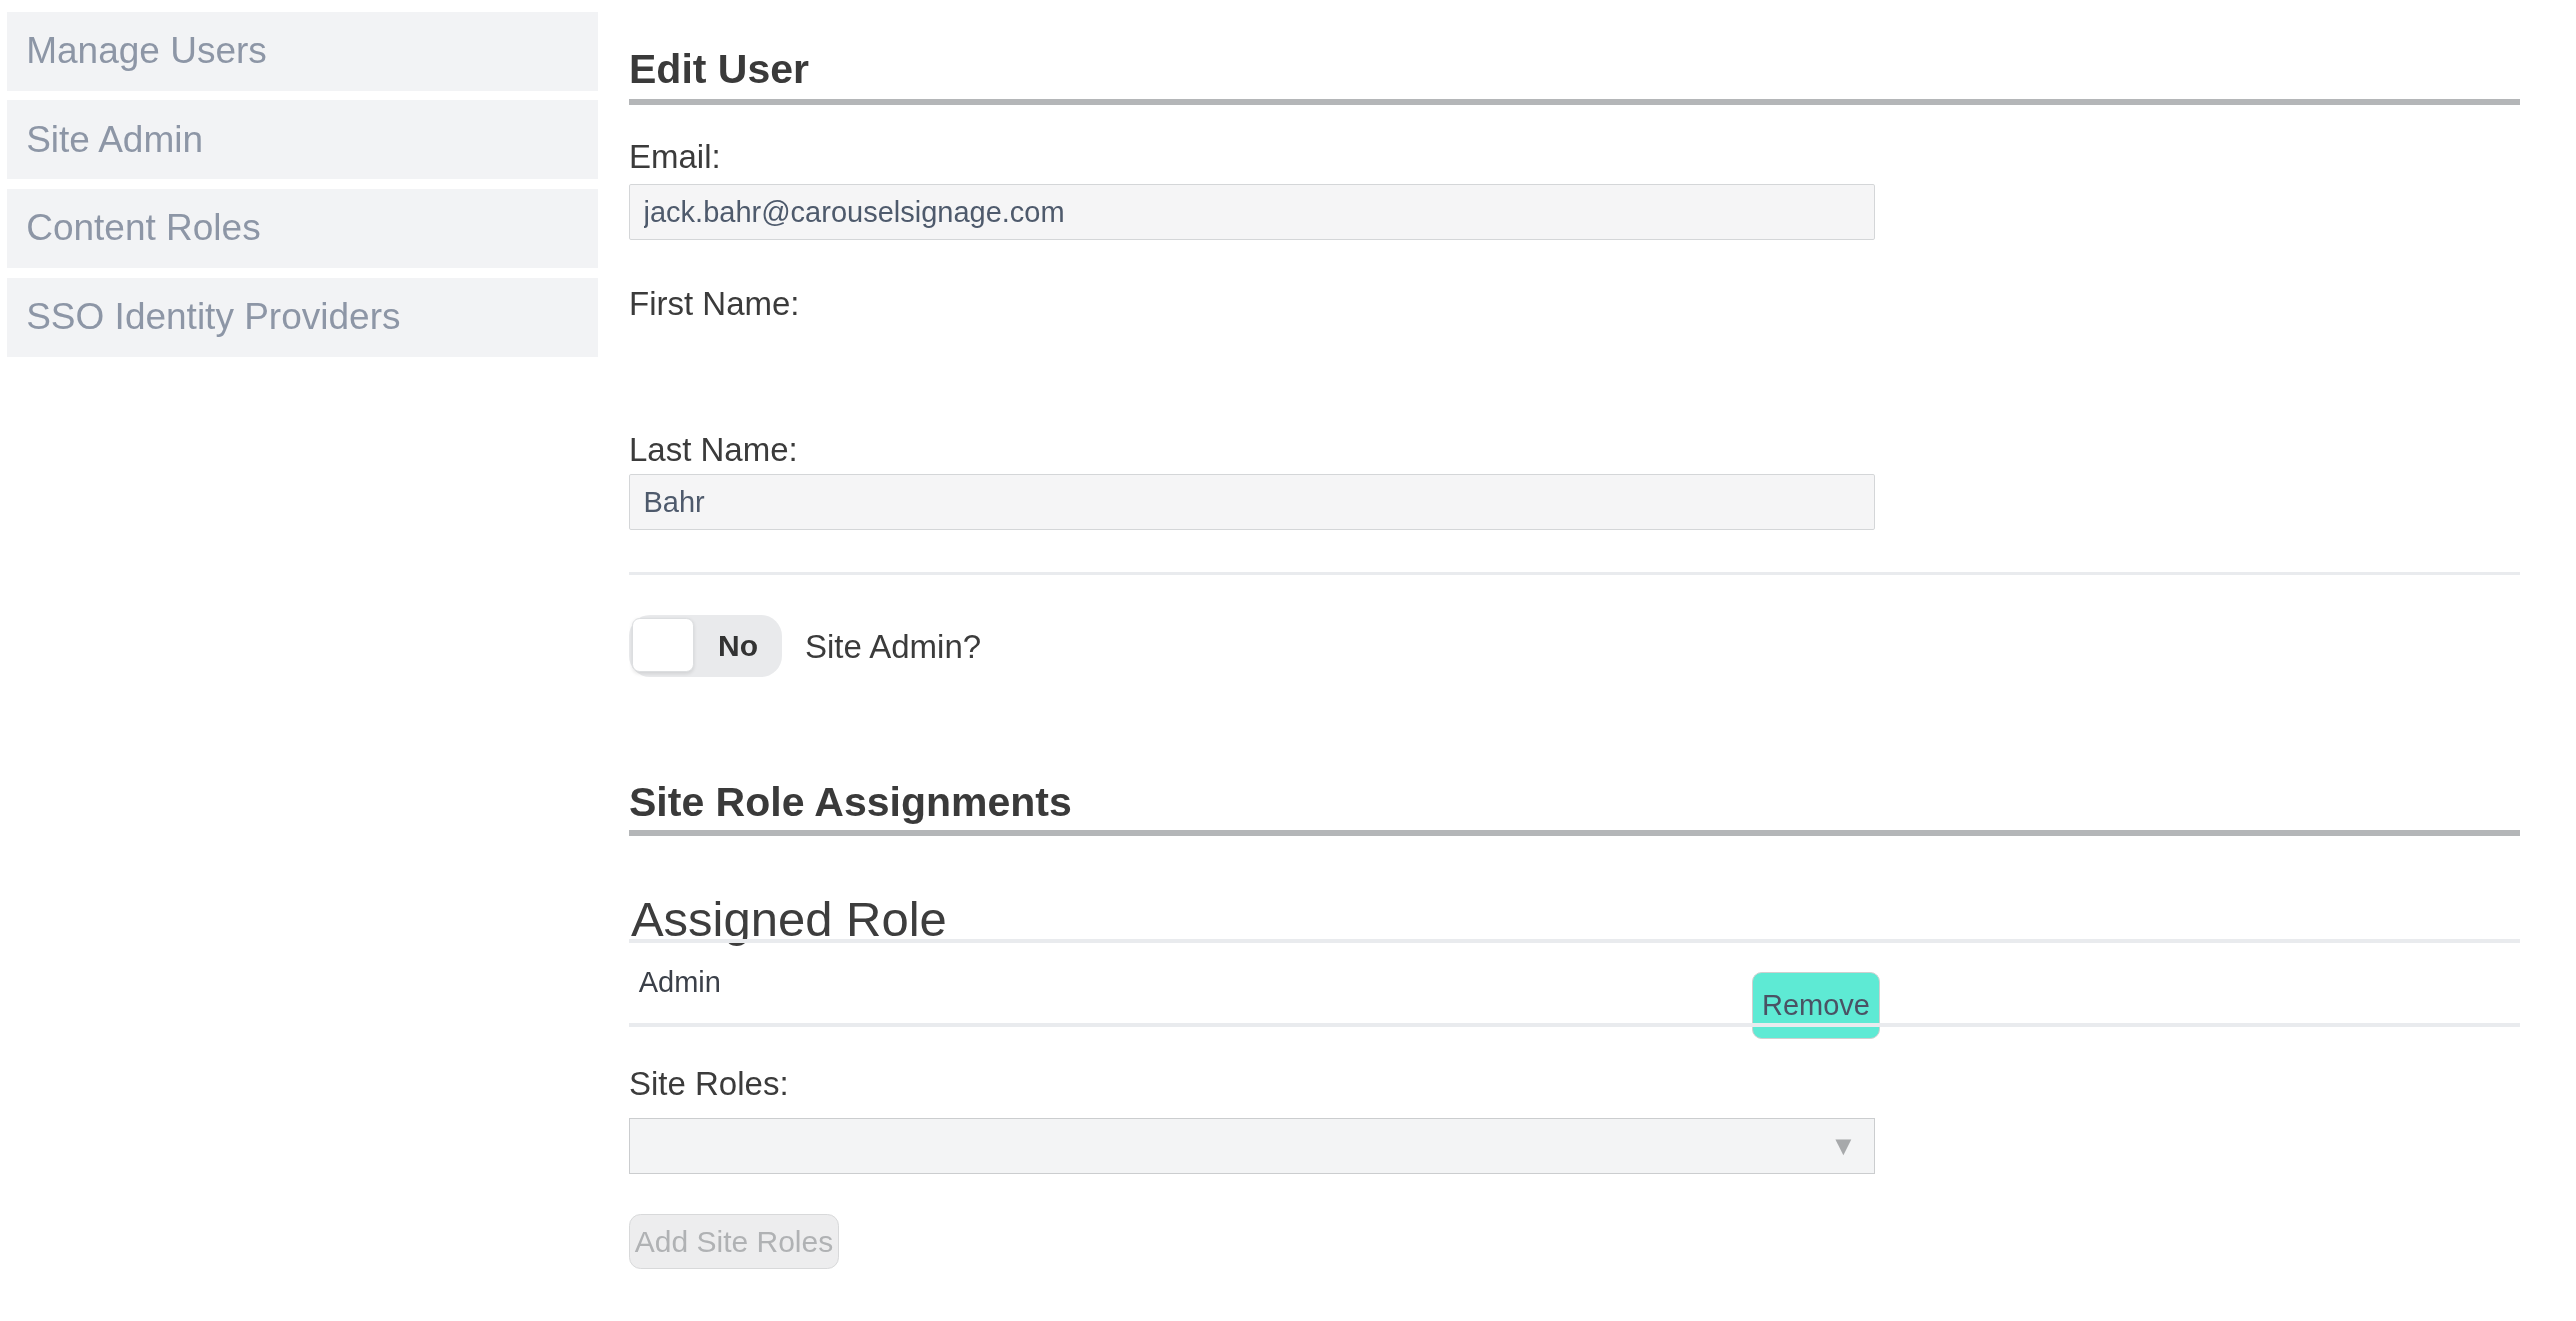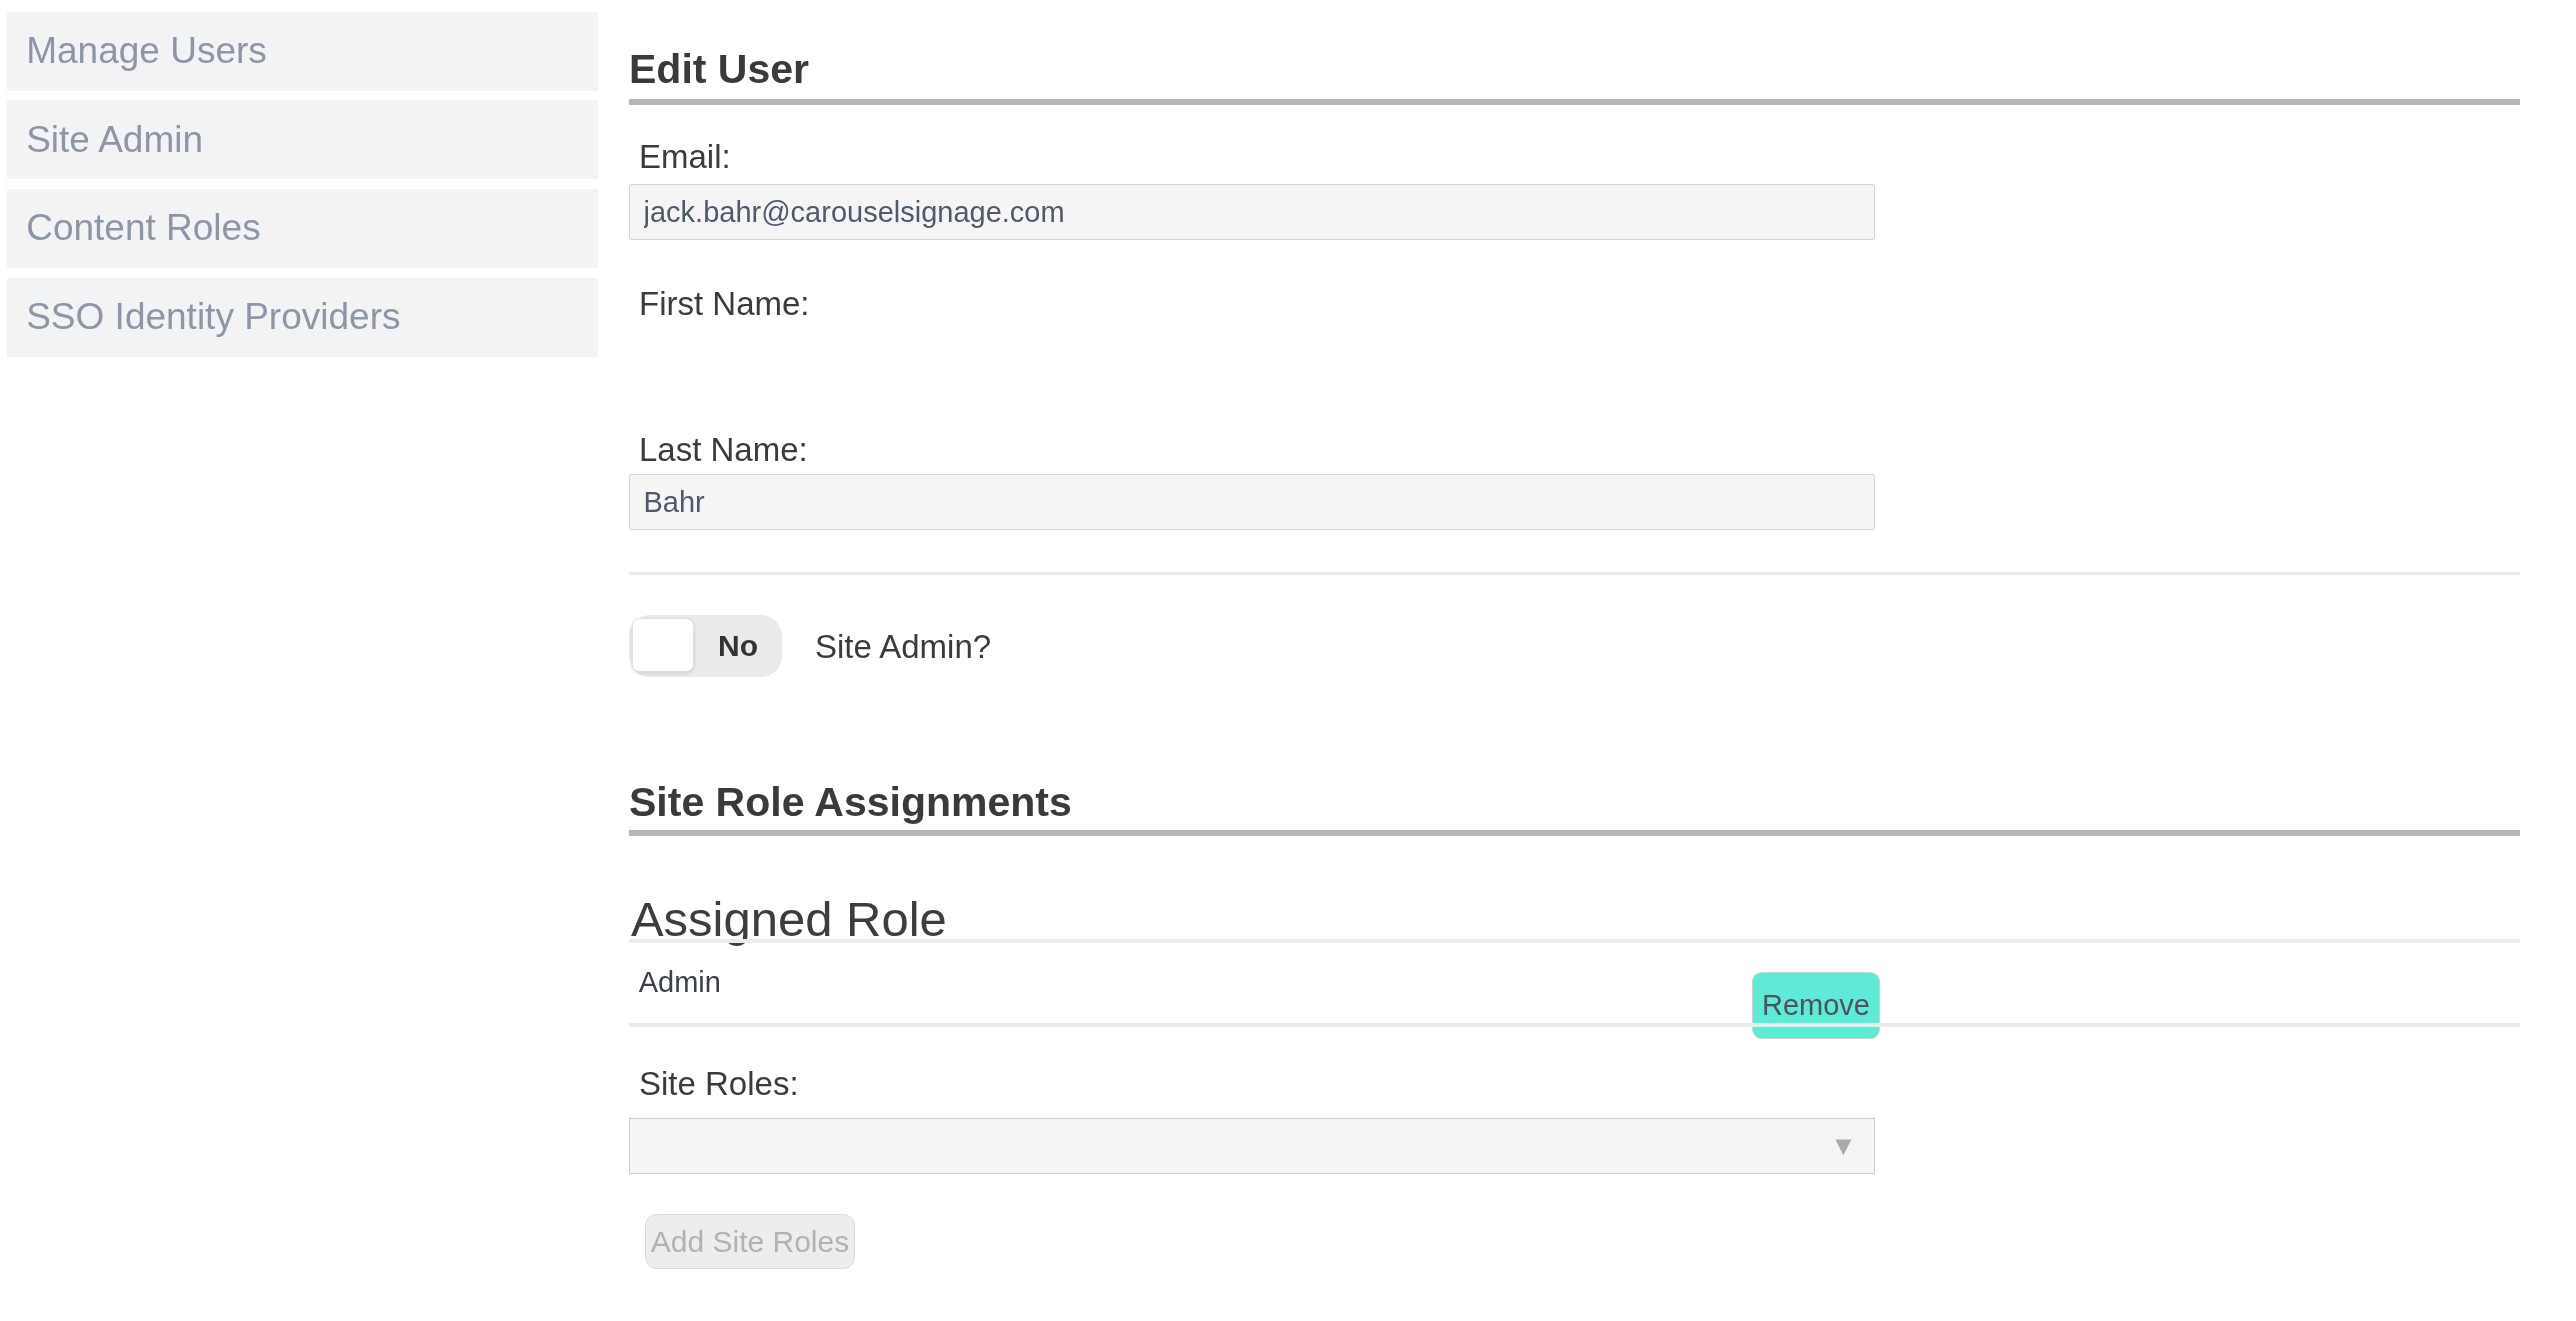--- a/index.html
+++ b/index.html
@@ -54,21 +54,20 @@
   .heading-rule {
     width: 1891px;
     height: 5.8px;
     background: #b4b6b8;
   }
   .field-label {
     font-size: 33px;
     color: #3b3b3b;
     line-height: 1.1;
     white-space: nowrap;
-    margin-left: 10px;
   }
   .text-field {
     position: absolute;
     box-sizing: border-box;
     width: 1246px;
     height: 56px;
     background: #f5f5f6;
     border: 1.9px solid #d4d6d8;
     border-radius: 1.9px;
     font-family: "Liberation Sans", sans-serif;
@@ -242,17 +241,17 @@
 
     <div class="abs divider" style="left:0; top:1023px;"></div>
 
     <div class="abs field-label" style="left:0; top:1066px;">Site Roles:</div>
 
     <div class="select-box" style="left:0; top:1118px;">
       <span class="select-value"></span>
       <span class="select-arrow">▼</span>
     </div>
 
-    <div class="add-btn" style="left:0; top:1214px;margin-left:16px;">Add Site Roles</div>
+    <div class="add-btn" style="left:0; top:1214px;">Add Site Roles</div>
 
   </div>
 </div>
 
 
 </body></html>

